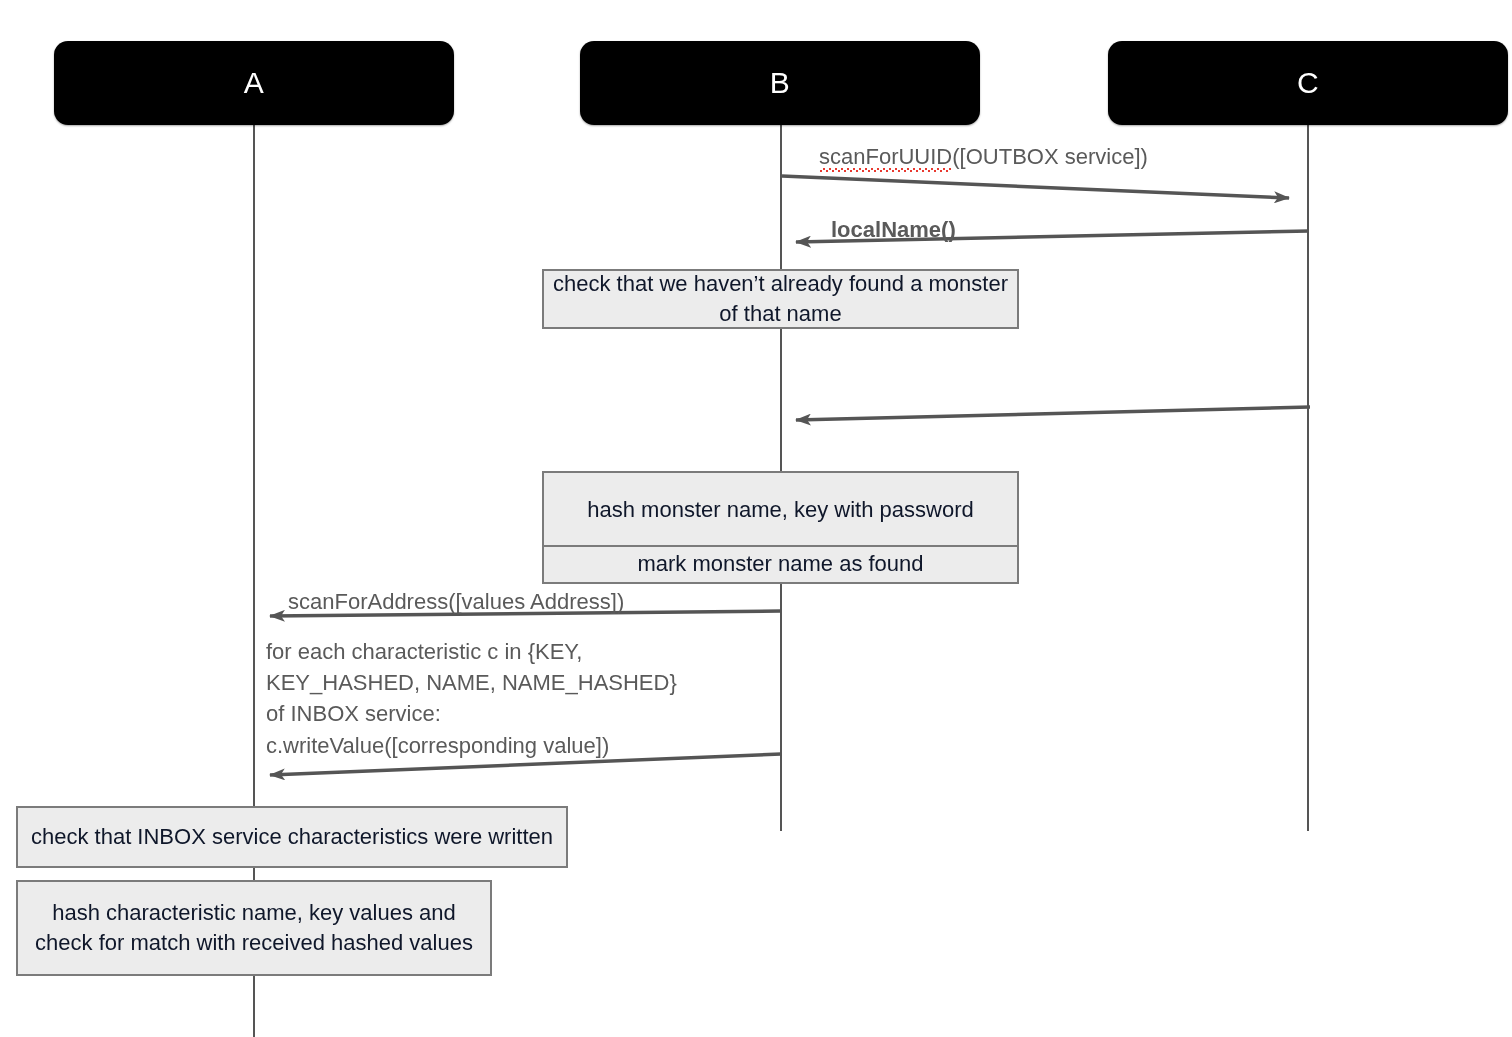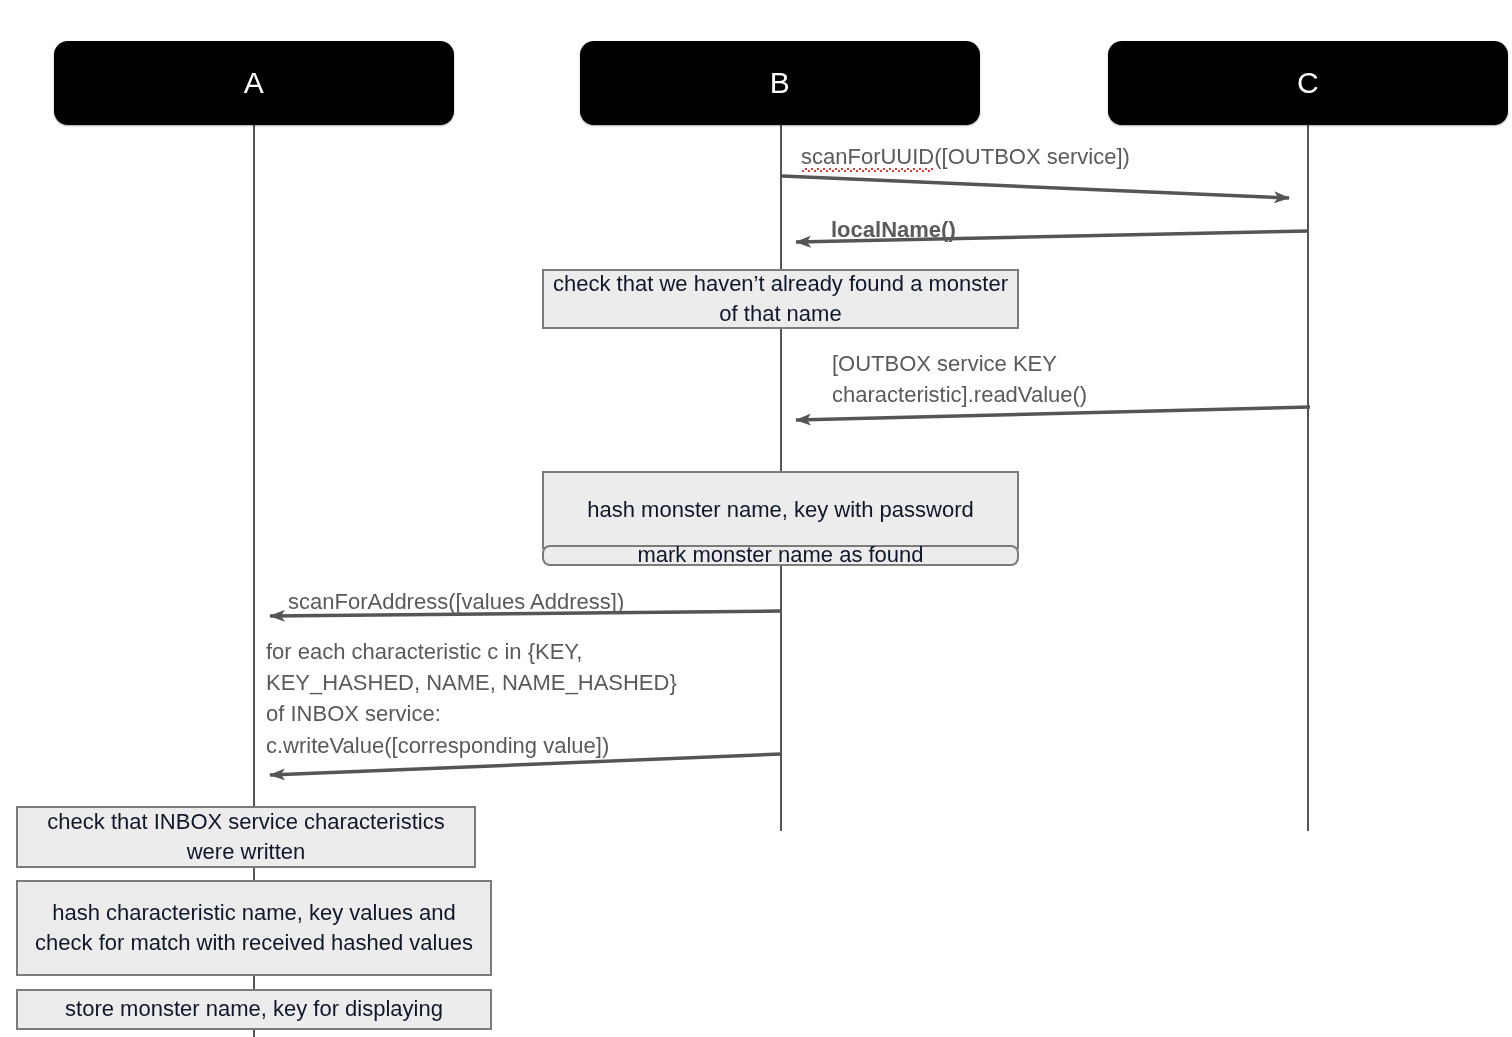--- a/index.html
+++ b/index.html
@@ -116,39 +116,36 @@
         <path d="M0,0 L16,6 L0,12 L4,6 Z" fill="#555555"></path>
       </marker>
     </defs>
     <line x1="782" y1="176" x2="1289" y2="198" stroke="#555555" stroke-width="3.5" marker-end="url(#ahR)"></line>
     <line x1="1309" y1="231" x2="796" y2="242" stroke="#555555" stroke-width="3.5" marker-end="url(#ahL)"></line>
     <line x1="1310" y1="407" x2="796" y2="420" stroke="#555555" stroke-width="3.5" marker-end="url(#ahL)"></line>
     <line x1="781" y1="611" x2="270" y2="616" stroke="#555555" stroke-width="3.5" marker-end="url(#ahL)"></line>
     <line x1="781" y1="754" x2="270" y2="775" stroke="#555555" stroke-width="3.5" marker-end="url(#ahL)"></line>
   </svg>
 
-  <div class="msg-label" style="left:801px; top:141px;"><span class="spellword">scanForUUID</span><span>([OUTBOX service])</span></div>
+  <div class="msg-label" style="left:819px; top:141px;"><span class="spellword">scanForUUID</span><span>([OUTBOX service])</span></div>
 
   <div class="msg-label" style="left:831px; top:214px;font-weight:bold;">localName()</div>
 
-  <div class="msg-label" style="left:832px; top:348px;">[OUTBOX service KEY
-characteristic].readValue()</div>
 
   <div class="msg-label" style="left:288px; top:586px;">scanForAddress([values Address])</div>
 
   <div class="msg-label" style="left:266px; top:636px;">for each characteristic c in {KEY,
 KEY_HASHED, NAME, NAME_HASHED}
 of INBOX service:
 c.writeValue([corresponding value])</div>
 
   <div class="note" style="left:542px; top:269px; width:477px; height:60px;">check that we haven’t already found a monster of that name</div>
 
   <div class="note" style="left:542px; top:443px; width:477px; height:78px;margin-top:28px;">hash monster name, key with password</div>
 
-  <div class="note" style="left:542px; top:545px; width:477px; height:21px;border-radius:8px;">mark monster name as found</div>
+  <div class="note" style="left:542px; top:545px; width:477px; height:39px;">mark monster name as found</div>
 
-  <div class="note" style="left:16px; top:806px; width:460px; height:62px;">check that INBOX service characteristics were written</div>
+  <div class="note" style="left:16px; top:806px; width:552px; height:62px;">check that INBOX service characteristics were written</div>
 
   <div class="note" style="left:16px; top:880px; width:476px; height:96px;">hash characteristic name, key values and check for match with received hashed values</div>
 
-  <div class="note" style="left:16px; top:989px; width:476px; height:41px;">store monster name, key for displaying</div>
 
 </div>
 
 </body></html>

